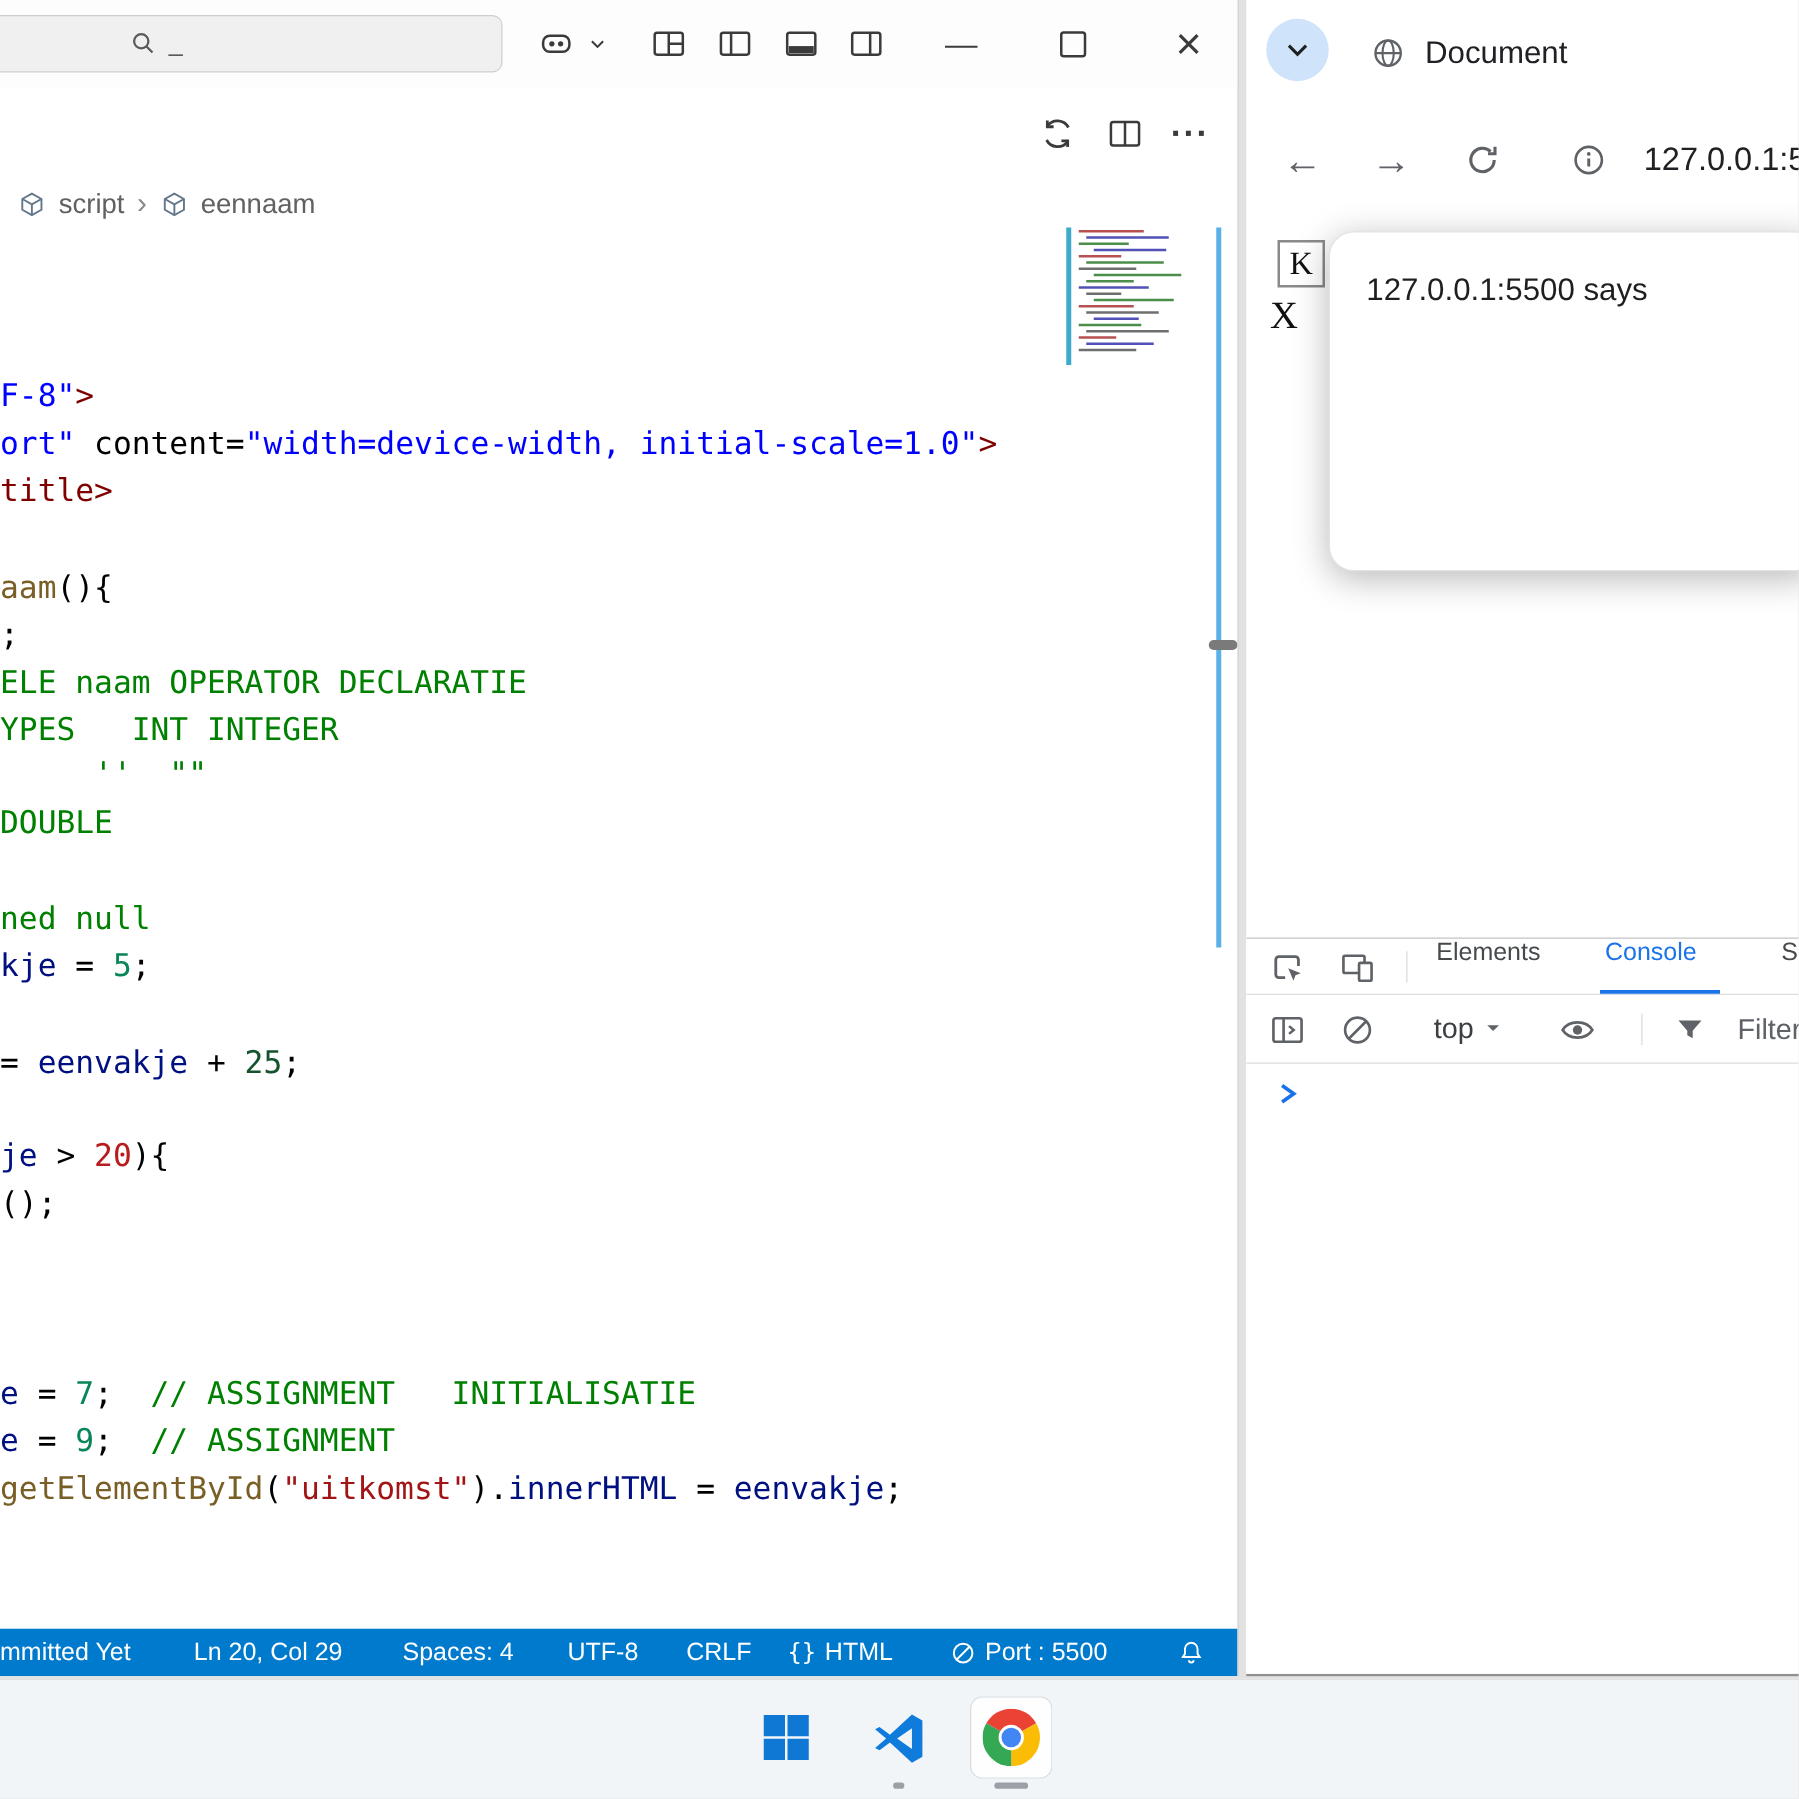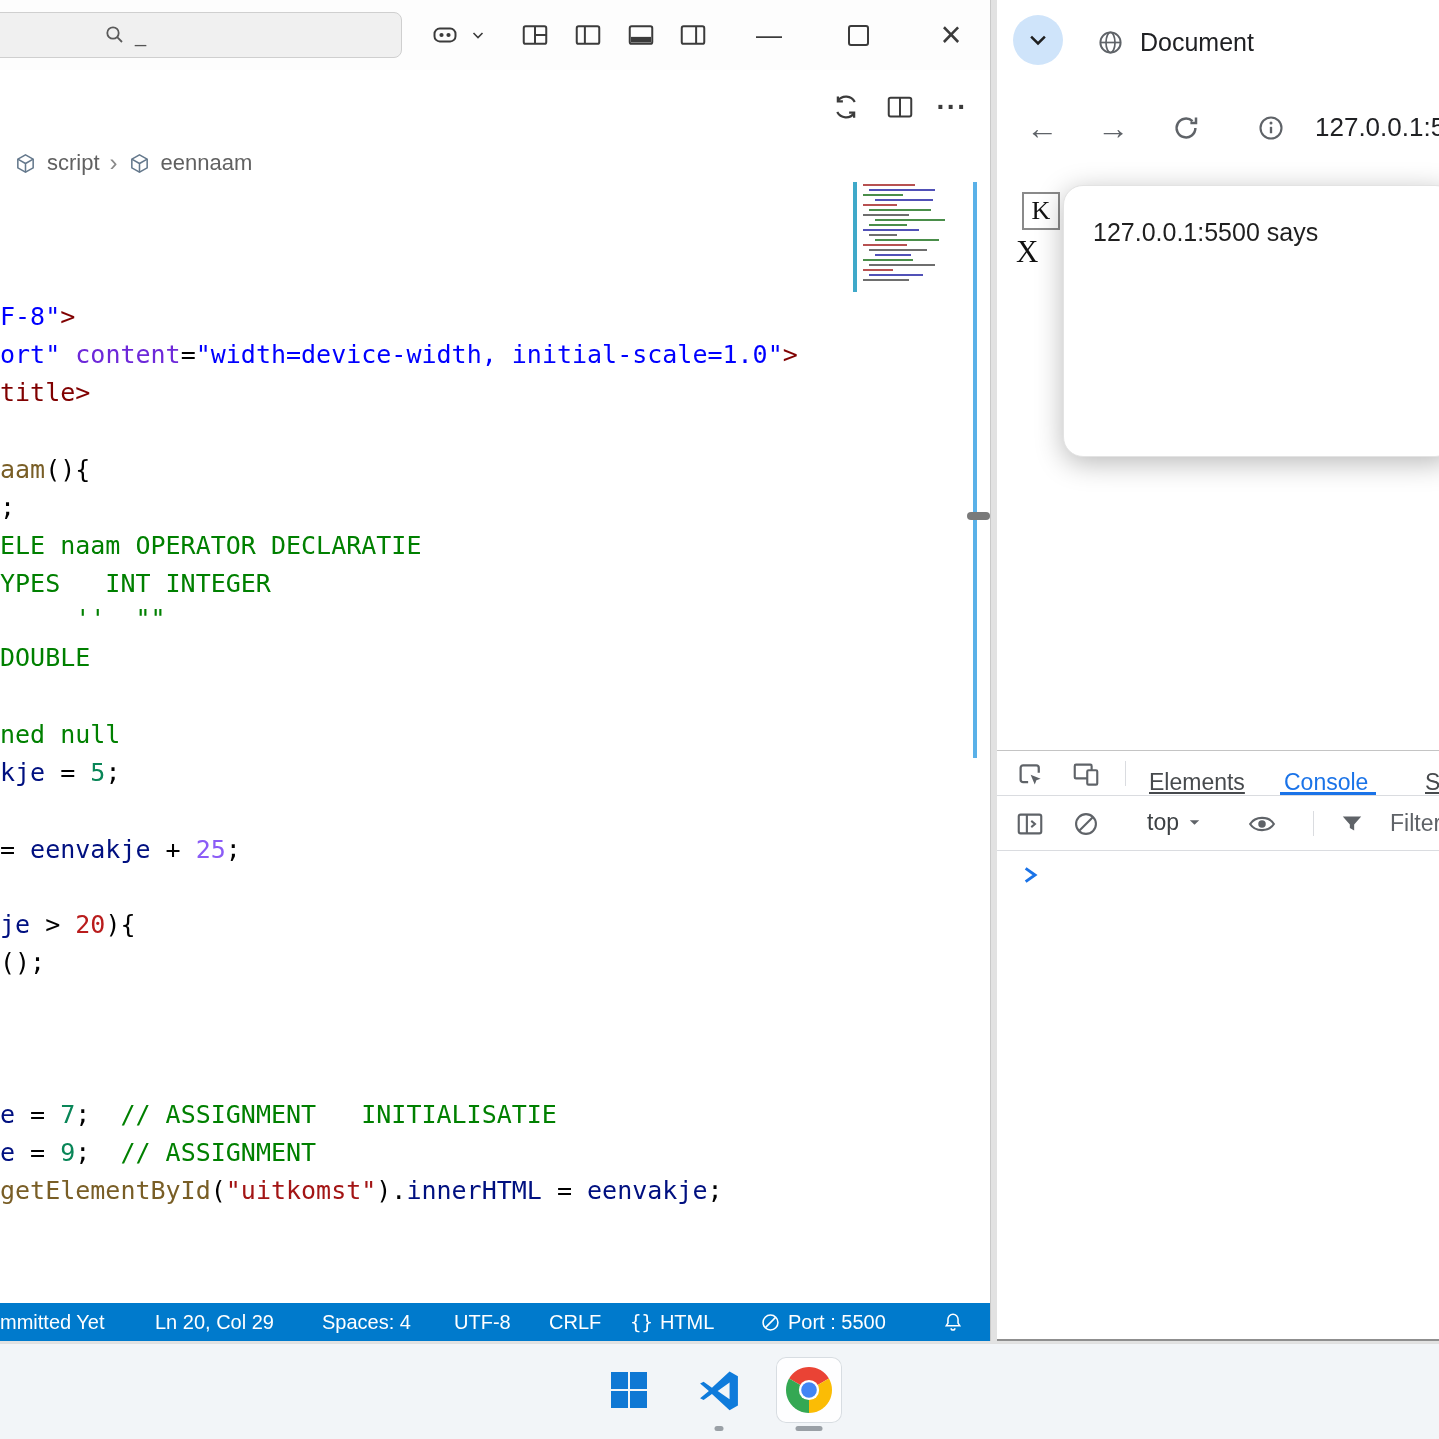--- a/index.html
+++ b/index.html
@@ -41,21 +41,21 @@
   .ch-nav-ic { position:absolute; top:108px; width:40px; height:40px; display:flex; align-items:center; justify-content:center; color:#5f6368; }
   .ch-arrow { font-size:32px; }
   .ch-url { position:absolute; left:318px; top:112px; font-size:26px; color:#202124; white-space:nowrap; }
   .ch-frag-box { position:absolute; left:25px; top:192px; width:38px; height:38px; border:2px solid #8a8a8a; display:flex; align-items:center; justify-content:center; font-family:"Liberation Serif", serif; font-size:26px; color:#111; background:#fff; }
   .ch-frag-x { position:absolute; left:19px; top:234px; font-family:"Liberation Serif", serif; font-size:31px; color:#111; }
   .ch-dialog { position:absolute; left:66px; top:185px; width:392px; height:272px; background:#ffffff; border:1px solid #e3e3e3; border-radius:20px; box-shadow:0 6px 28px rgba(0,0,0,.28); }
   .ch-dialog-msg { position:absolute; left:29px; top:32px; font-size:25px; font-weight:500; color:#1f1f1f; white-space:nowrap; }
   .dt { position:absolute; left:0; top:750px; width:442px; height:591px; background:#fff; border-top:1px solid #c4c4c4; }
   .dt-tabs { position:relative; height:45px; border-bottom:1px solid #dadce0; }
   .dt-ic { position:absolute; top:6px; width:34px; height:34px; display:flex; align-items:center; justify-content:center; color:#5f6368; }
-  .dt-tab { position:absolute; top:0; height:45px; display:flex; align-items:flex-end; font-size:23px; color:#474a4d; white-space:nowrap;text-decoration:underline; }
+  .dt-tab { position:absolute; top:0; height:45px; display:flex; align-items:flex-start; font-size:20px; color:#474a4d; white-space:nowrap; }
   .dt-tab.active { color:#1a73e8; }
   .dt-underline { position:absolute; left:283px; bottom:0; width:96px; height:3px; background:#1a73e8; }
   .dt-vdiv { position:absolute; top:10px; width:1px; height:25px; background:#dadce0; }
   .dt-toolbar { position:relative; height:55px; border-bottom:1px solid #dadce0; }
   .dt-tb-ic { position:absolute; top:11px; width:34px; height:34px; display:flex; align-items:center; justify-content:center; color:#5f6368; }
   .dt-context { position:absolute; left:150px; top:13px; display:flex; align-items:center; gap:8px; font-size:23px; color:#3c4043; }
   .dt-filter-label { position:absolute; left:393px; top:14px; font-size:23px; color:#5f6368; }
   .dt-console { position:relative; height:60px; }
   .dt-prompt { position:absolute; left:24px; top:12px; }
 
@@ -183,31 +183,31 @@
         <svg width="23" height="23" viewBox="0 0 24 24">
             <path d="M12 3 L20 7.5 V16.5 L12 21 L4 16.5 V7.5 Z" fill="none" stroke="#64788c" stroke-width="1.6"></path>
             <path d="M4 7.5 L12 12 L20 7.5 M12 12 V21" fill="none" stroke="#64788c" stroke-width="1.6"></path>
           </svg>
       </span>
       <span>eennaam</span>
     </div>
 
     <div class="vs-code">
         <div class="code-line" style="top: 298px;"><span style="color: rgb(0, 0, 255);">F-8"</span><span style="color: rgb(128, 0, 0);">&gt;</span></div>
-        <div class="code-line" style="top: 336px;"><span style="color: rgb(0, 0, 255);">ort"</span><span style="color: rgb(0, 0, 0);"> </span><span style="color: #6d28d9;">content</span><span style="color: rgb(0, 0, 0);">=</span><span style="color: rgb(0, 0, 255);">"width=device-width, initial-scale=1.0"</span><span style="color: rgb(128, 0, 0);">&gt;</span></div>
+        <div class="code-line" style="top: 336px;"><span style="color: rgb(0, 0, 255);">ort"</span><span style="color: rgb(0, 0, 0);"> </span><span style="color: #000000;">content</span><span style="color: rgb(0, 0, 0);">=</span><span style="color: rgb(0, 0, 255);">"width=device-width, initial-scale=1.0"</span><span style="color: rgb(128, 0, 0);">&gt;</span></div>
         <div class="code-line" style="top: 374px;"><span style="color: rgb(128, 0, 0);">title&gt;</span></div>
         <div class="code-line" style="top: 451px;"><span style="color: rgb(121, 94, 38);">aam</span><span style="color: rgb(0, 0, 0);">(){</span></div>
         <div class="code-line" style="top: 489px;"><span style="color: rgb(0, 0, 0);">;</span></div>
         <div class="code-line" style="top: 565px;"><span style="color: rgb(0, 128, 0);">YPES   INT INTEGER</span></div>
         <div class="code-line" style="top: 527px;"><span style="color: rgb(0, 128, 0);">ELE naam OPERATOR DECLARATIE</span></div>
         <div class="code-line" style="top: 600px;"><span style="color: rgb(0, 128, 0);">     ''  ""</span></div>
         <div class="code-line" style="top: 639px;"><span style="color: rgb(0, 128, 0);">DOUBLE</span></div>
         <div class="code-line" style="top: 716px;"><span style="color: rgb(0, 128, 0);">ned null</span></div>
         <div class="code-line" style="top: 754px;"><span style="color: rgb(0, 16, 128);">kje </span><span style="color: rgb(0, 0, 0);">= </span><span style="color: rgb(9, 134, 88);">5</span><span style="color: rgb(0, 0, 0);">;</span></div>
-        <div class="code-line" style="top: 831px;"><span style="color: rgb(0, 0, 0);">= </span><span style="color: rgb(0, 16, 128);">eenvakje</span><span style="color: rgb(0, 0, 0);"> + </span><span style="color: #8b5cf6;">25</span><span style="color: rgb(0, 0, 0);">;</span></div>
+        <div class="code-line" style="top: 831px;"><span style="color: rgb(0, 0, 0);">= </span><span style="color: rgb(0, 16, 128);">eenvakje</span><span style="color: rgb(0, 0, 0);"> + </span><span style="color: #14532d;">25</span><span style="color: rgb(0, 0, 0);">;</span></div>
         <div class="code-line" style="top: 906px;"><span style="color: rgb(0, 16, 128);">je </span><span style="color: rgb(0, 0, 0);">&gt; </span><span style="color: #b91c1c;">20</span><span style="color: rgb(0, 0, 0);">){</span></div>
         <div class="code-line" style="top: 944px;"><span style="color: rgb(0, 0, 0);">();</span></div>
         <div class="code-line" style="top: 1096px;"><span style="color: rgb(0, 16, 128);">e </span><span style="color: rgb(0, 0, 0);">= </span><span style="color: rgb(9, 134, 88);">7</span><span style="color: rgb(0, 0, 0);">;  </span><span style="color: rgb(0, 128, 0);">// ASSIGNMENT   INITIALISATIE</span></div>
         <div class="code-line" style="top: 1134px;"><span style="color: rgb(0, 16, 128);">e </span><span style="color: rgb(0, 0, 0);">= </span><span style="color: rgb(9, 134, 88);">9</span><span style="color: rgb(0, 0, 0);">;  </span><span style="color: rgb(0, 128, 0);">// ASSIGNMENT</span></div>
         <div class="code-line" style="top: 1172px;"><span style="color: rgb(121, 94, 38);">getElementById</span><span style="color: rgb(0, 0, 0);">(</span><span style="color: rgb(163, 21, 21);">"uitkomst"</span><span style="color: rgb(0, 0, 0);">).</span><span style="color: rgb(0, 16, 128);">innerHTML</span><span style="color: rgb(0, 0, 0);"> = </span><span style="color: rgb(0, 16, 128);">eenvakje</span><span style="color: rgb(0, 0, 0);">;</span></div>
       </div>
 
     <div class="vs-minimap">
       <div class="mm-gutter"></div>
     <span class="mm-bar" style="left: 10px; top: 4px; width: 52px; background: rgb(170, 51, 51);"></span>

